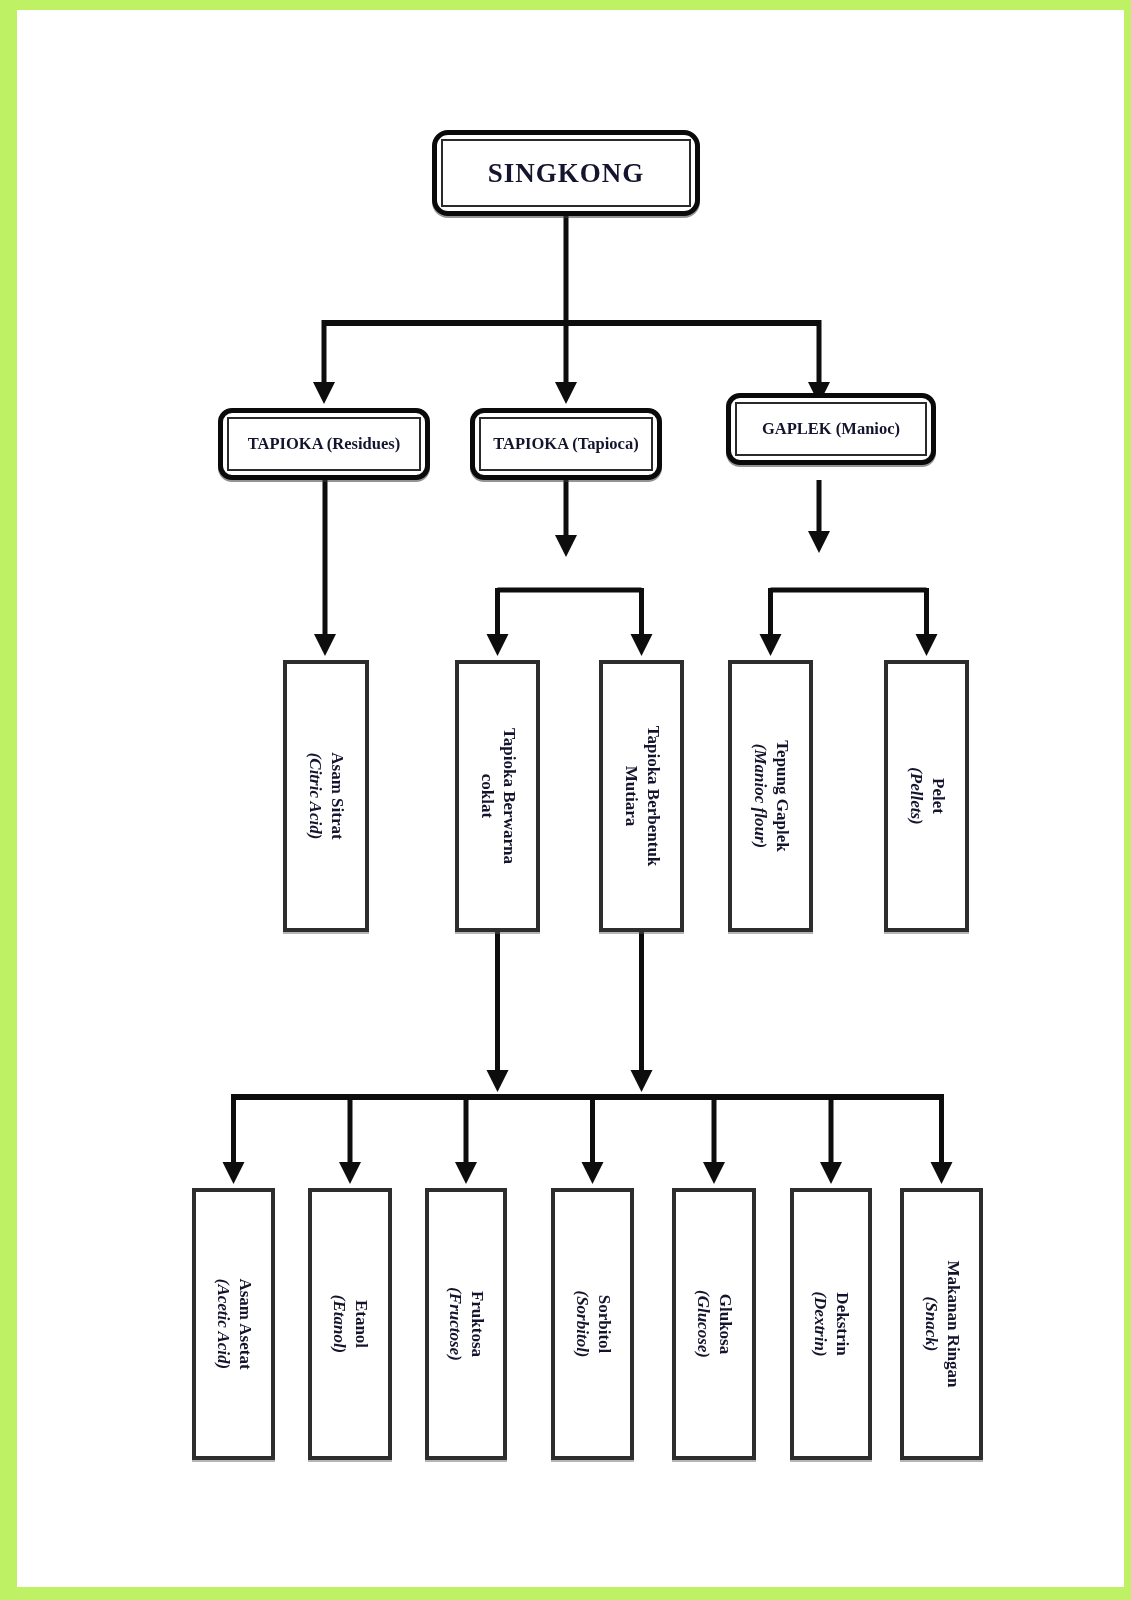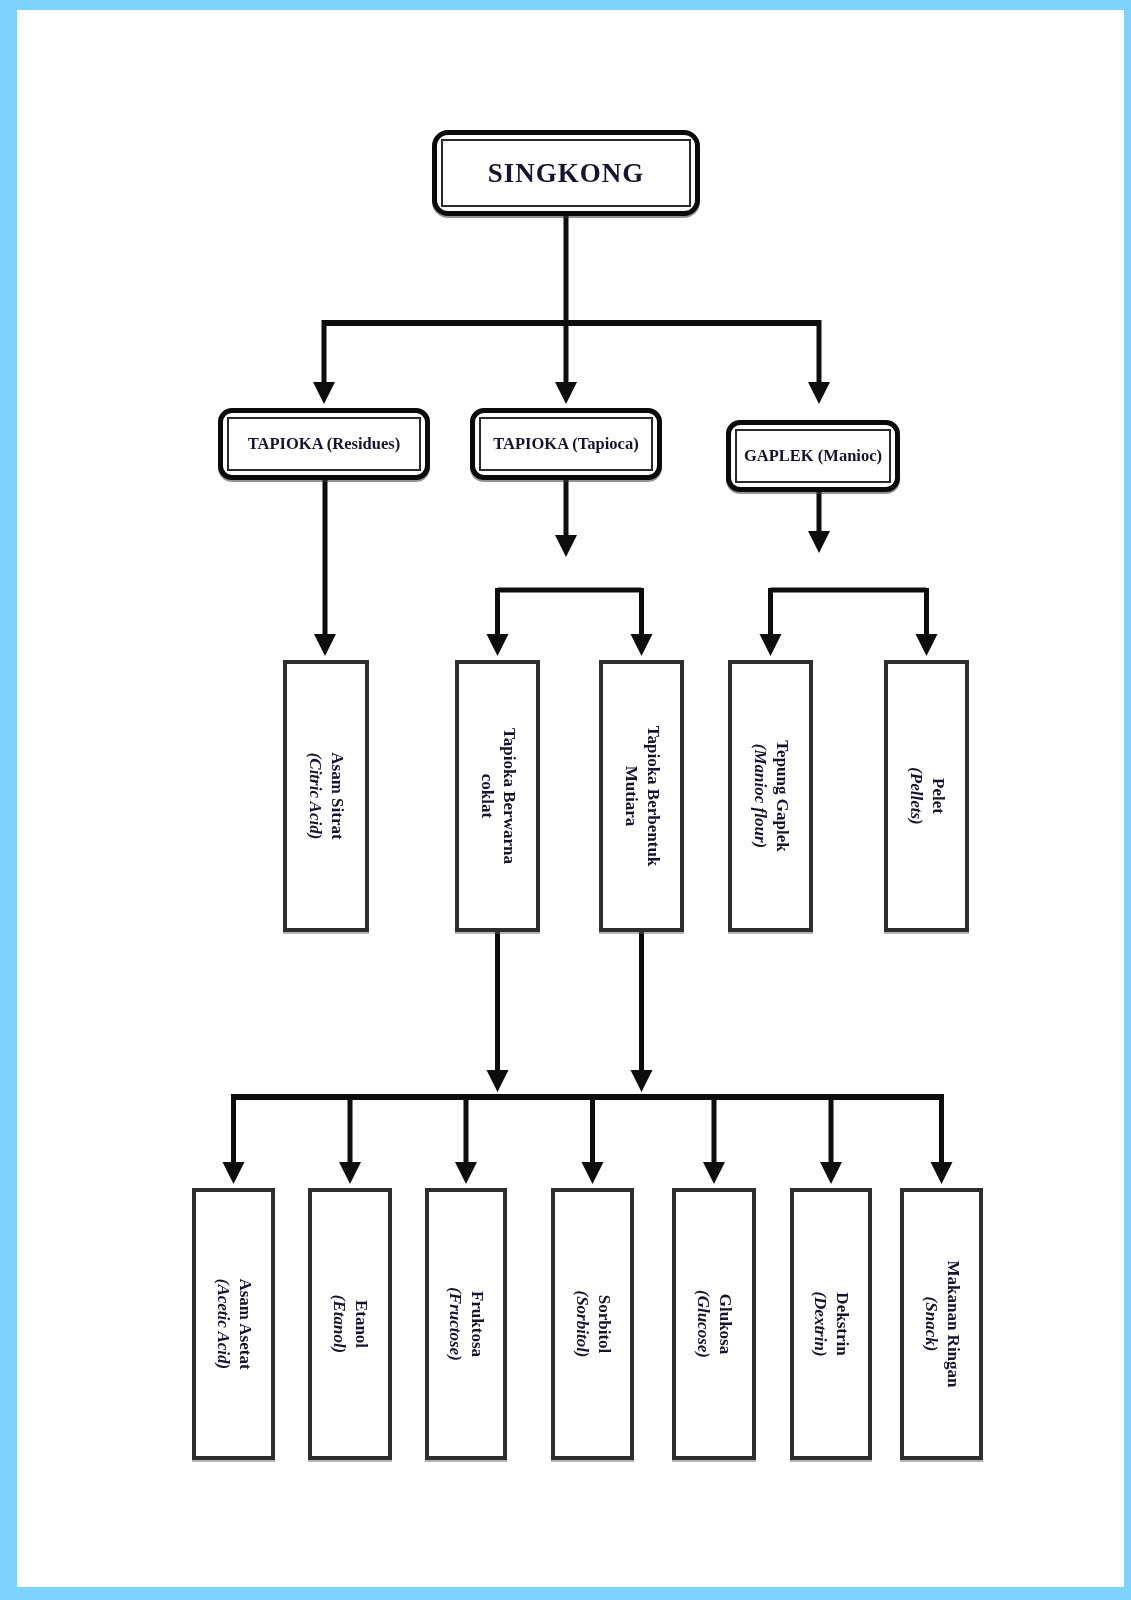--- a/index.html
+++ b/index.html
@@ -1,18 +1,18 @@
 <!DOCTYPE html>
 <html><head>
 <meta charset="utf-8">
 <style>
   html,body { margin:0; padding:0; background:#ffffff; }
   .page {
     position:relative; width:1131px; height:1600px;
-    background:#7dd3fc; overflow:hidden;
+    background:#bef264; overflow:hidden;
     font-family:"Liberation Serif", serif;
   }
   .canvas {
     position:absolute; left:17px; top:10px; right:7px; bottom:13px;
     background:#ffffff;
   }
   .wires { position:absolute; left:0; top:0; }
 
   
   .dbox {
@@ -112,21 +112,21 @@
   <div class="dbox" style="left:218px;top:408px;width:212px;height:72px">
     <div class="dbox-inner">
       <span class="t-l2">TAPIOKA (Residues)</span>
     </div>
   </div>
   <div class="dbox" style="left:470px;top:408px;width:192px;height:72px">
     <div class="dbox-inner">
       <span class="t-l2">TAPIOKA (Tapioca)</span>
     </div>
   </div>
-  <div class="dbox" style="left:726px;top:420px;width:174px;height:72px">
+  <div class="dbox" style="left:726px;top:393px;width:210px;height:72px">
     <div class="dbox-inner">
       <span class="t-l2">GAPLEK (Manioc)</span>
     </div>
   </div>
 
   <div class="vbox" style="left:283px;top:660px;width:86px;height:272px">
     <div class="vtext">
       <div>Asam Sitrat</div>
       <div class="italic">(Citric Acid)</div>
     </div>

